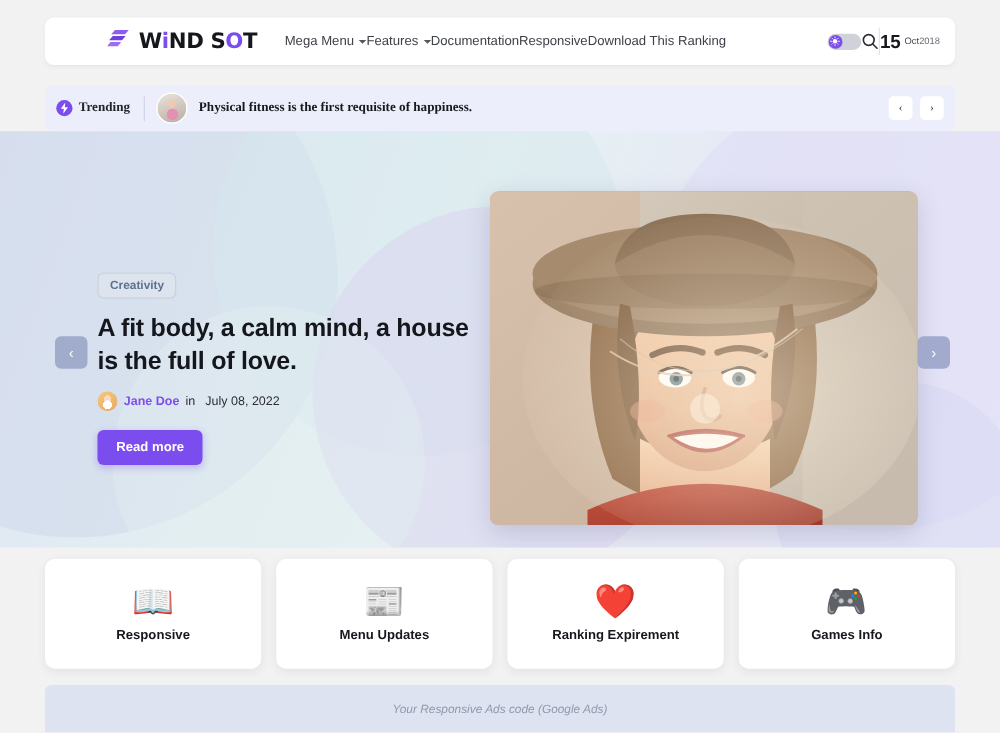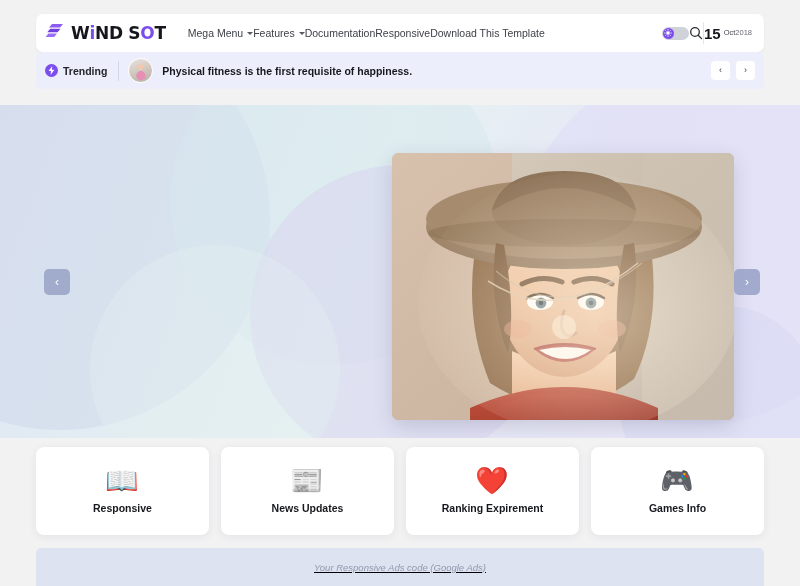--- a/index.html
+++ b/index.html
@@ -12,20 +12,21 @@
   .page { position: relative; width: 800px; height: 586px; background: #f2f2f3; }
 
   
   .header {
     position: absolute; left: 36px; top: 14px;
     width: 728px; height: 38px;
     background: #ffffff;
     border-radius: 7px;
     display: flex; 
     box-shadow: 0 1px 3px rgba(0,0,0,0.05);
+    padding-left: 40px;
   }
   .logo-wrap { display: flex; align-items: center; padding-left: 10px; gap: 3px; }
   .logo-mark { display: block; }
   .logo-text {
     font-family: "DejaVu Sans", sans-serif;
     font-weight: 700; font-size: 17px; letter-spacing: -0.3px;
     color: #16171c; white-space: nowrap; line-height: 1;
   }
   .logo-text .pu { color: #7c4dee; }
 
@@ -50,24 +51,24 @@
   .search-btn { cursor: pointer; display: flex; }
   .divider-v { width: 1px; height: 22px; background: #e3e4e8; }
   .date-box { display: flex; align-items: center; gap: 3px; }
   .date-day { font-size: 15px; font-weight: 700; color: #17181d; line-height: 1; }
   .date-my { display: flex; line-height: 1.15; }
   .date-mon { font-size: 7.5px; color: #44464e; }
   .date-year { font-size: 7.5px; color: #6a6c74; }
 
   
   .trend-bar {
-    position: absolute; left: 36px; top: 52px;
+    position: absolute; left: 36px; top: 68px;
     width: 728px; height: 37px;
     background: #edeefb; border-radius: 6px;
-    display: flex; align-items: center; padding: 0 9px;
+    display: flex; align-items: center; padding: 0 9px; font-family: Liberation Serif, serif;
   }
   .trend-pill { display: flex; align-items: center; gap: 5px; padding-right: 11px; }
   .bolt-circle {
     width: 13px; height: 13px; border-radius: 50%; background: #7c4dee;
     display:flex; align-items:center; justify-content:center;
   }
   .trend-label { font-size: 10.5px; font-weight: 700; color: #23242b; }
   .trend-sep { width: 1px; height: 20px; background: #d3d5e8; }
   .trend-avatar {
     width: 25px; height: 25px; border-radius: 50%;
@@ -163,21 +164,21 @@
     gap: 7px; cursor: pointer;
     box-shadow: 0 2px 8px rgba(40,40,70,0.07);
   }
   .card-ico { font-size: 27px; line-height: 1; }
   .card-label { font-size: 10.5px; font-weight: 700; color: #17181d; }
 
   
   .ads {
     position: absolute; left: 36px; top: 548px; width: 728px; height: 38px;
     background: #dee3f1; border-radius: 5px 5px 0 0;
-    display: flex; align-items: center; justify-content: center; text-decoration: underline;
+    display: flex; align-items: center; justify-content: center;
   }
   .ads-text { font-size: 9.5px; font-style: italic; color: #9198ad; }
 </style>
 </head>
 <body>
 
 <div class="page">
 
   <div class="header">
 
@@ -201,21 +202,21 @@
         <span>Features</span>
         <i class="caret"></i>
       </div>
       <div class="nav-item">
         <span>Documentation</span>
       </div>
       <div class="nav-item">
         <span>Responsive</span>
       </div>
       <div class="nav-item">
-        <span>Download This Template</span>
+        <span>Download This Ranking</span>
       </div>
     </nav>
 
     <div class="header-right">
       <div class="mode-toggle">
         <div class="mode-knob">
           <svg width="8" height="8" viewBox="0 0 8 8">
             <circle cx="4" cy="4" r="1.8" fill="#ffffff"></circle>
             <g stroke="#ffffff" stroke-width="0.7" stroke-linecap="round">
               <line x1="4" y1="0.4" x2="4" y2="1.3"></line>
@@ -267,20 +268,31 @@
 
   <div class="hero">
     <div class="hero-inner">
       <span class="blob b1"></span>
       <span class="blob b2"></span>
       <span class="blob b3"></span>
       <span class="blob b4"></span>
       <span class="blob b5"></span>
       <span class="blob b6"></span>
 
+      <div class="hero-left">
+        <span class="cat-badge">Creativity</span>
+        <h1 class="hero-title">A fit body, a calm mind, a house is the full of love.</h1>
+        <div class="hero-meta">
+          <span class="meta-avatar"></span>
+          <span class="meta-author">Jane Doe</span>
+          <span class="meta-in">in</span>
+          <span class="meta-date">July 08, 2022</span>
+        </div>
+        <button class="read-more">Read more</button>
+      </div>
 
       <div class="hero-photo">
         <svg class="photo-svg" viewBox="0 0 342 267">
           <defs>
             <linearGradient id="bgsand" x1="0" y1="0" x2="1" y2="1">
               <stop offset="0" stop-color="#d9cfc0"></stop>
                 <stop offset="0.5" stop-color="#c9bdad"></stop>
                 <stop offset="1" stop-color="#b7ada2"></stop>
             </linearGradient>
             <linearGradient id="skin" x1="0" y1="0" x2="0" y2="1">
@@ -356,21 +368,21 @@
     </div>
   </div>
 
   <div class="cards">
     <div class="card">
       <span class="card-ico">📖</span>
       <span class="card-label">Responsive</span>
     </div>
     <div class="card">
       <span class="card-ico">📰</span>
-      <span class="card-label">News Updates</span>
+      <span class="card-label">Menu Updates</span>
     </div>
     <div class="card">
       <span class="card-ico">❤️</span>
       <span class="card-label">Ranking Expirement</span>
     </div>
     <div class="card">
       <span class="card-ico">🎮</span>
       <span class="card-label">Games Info</span>
     </div>
   </div>

